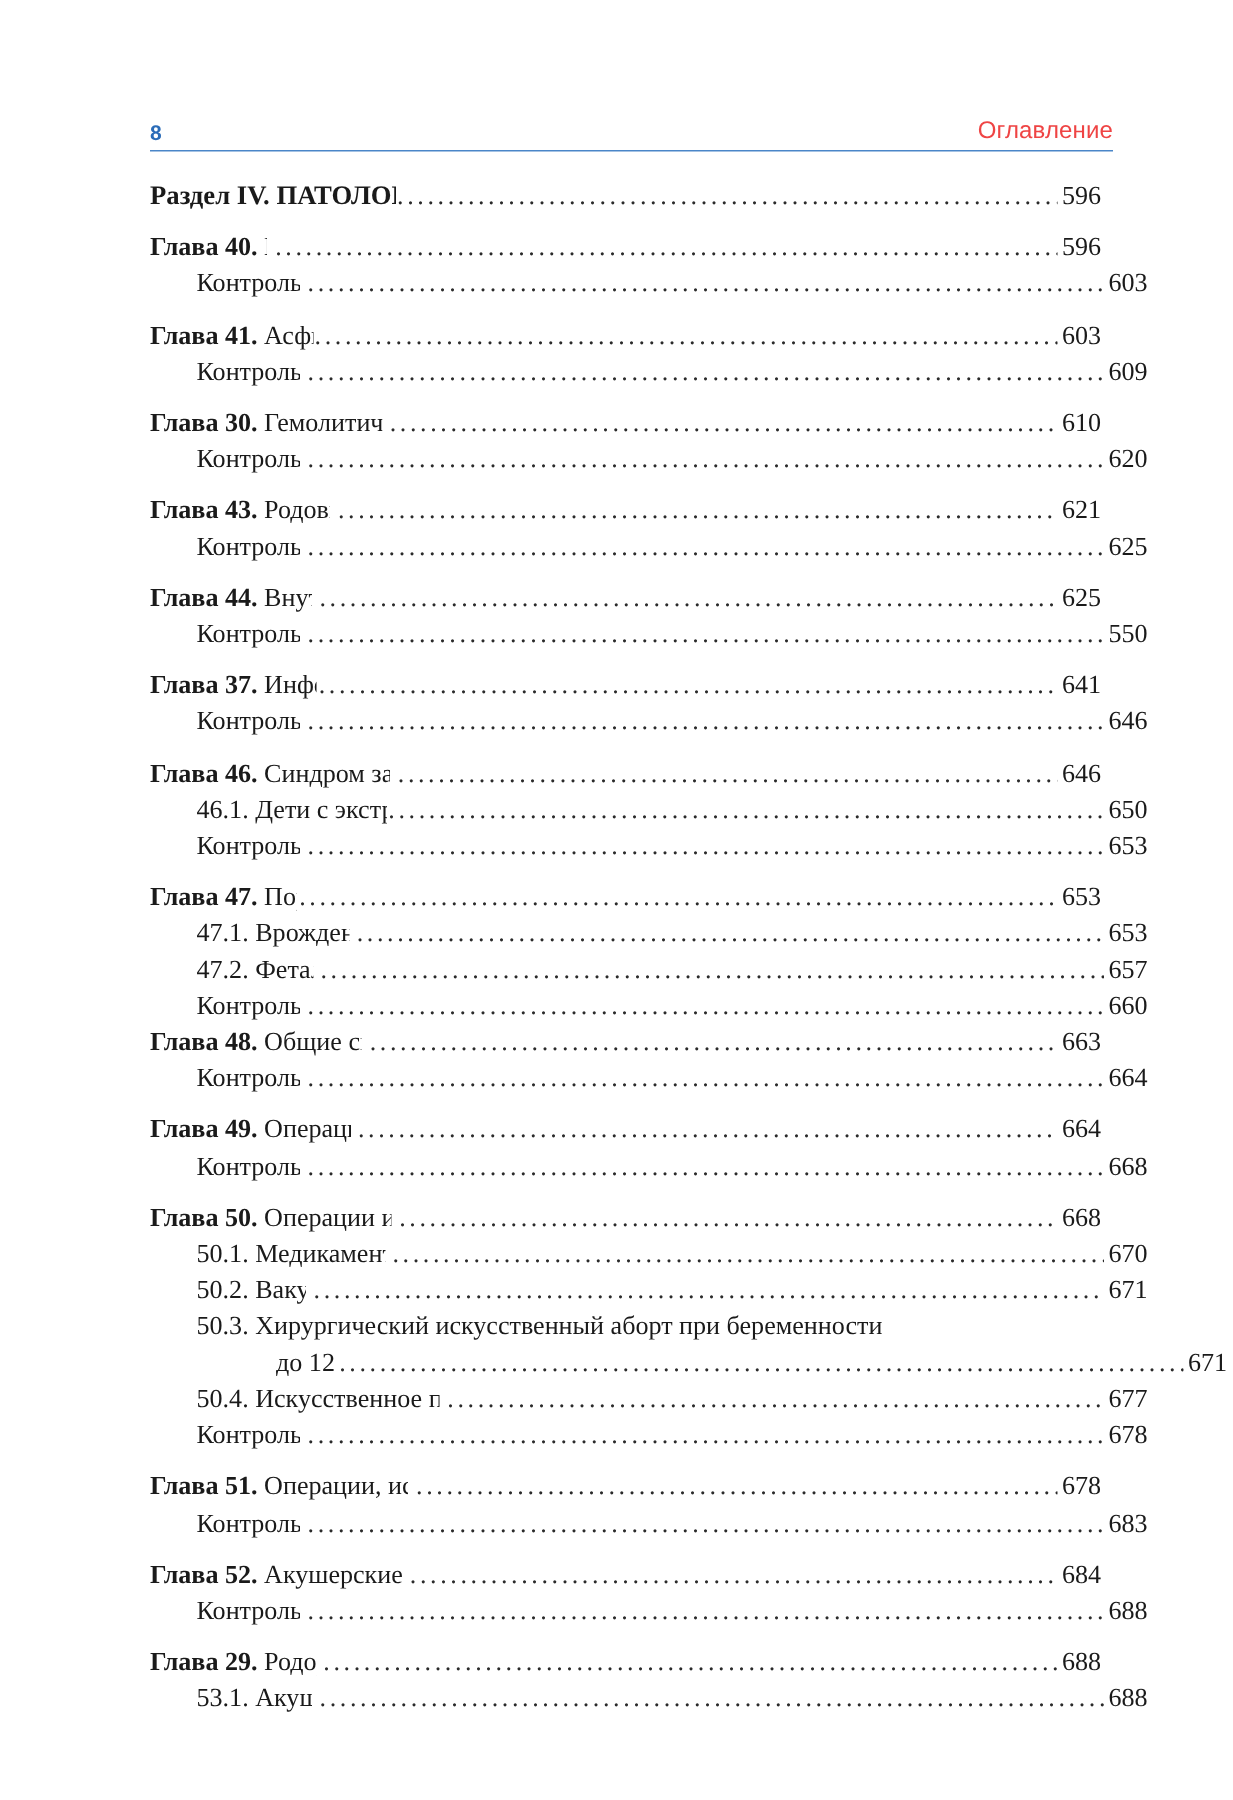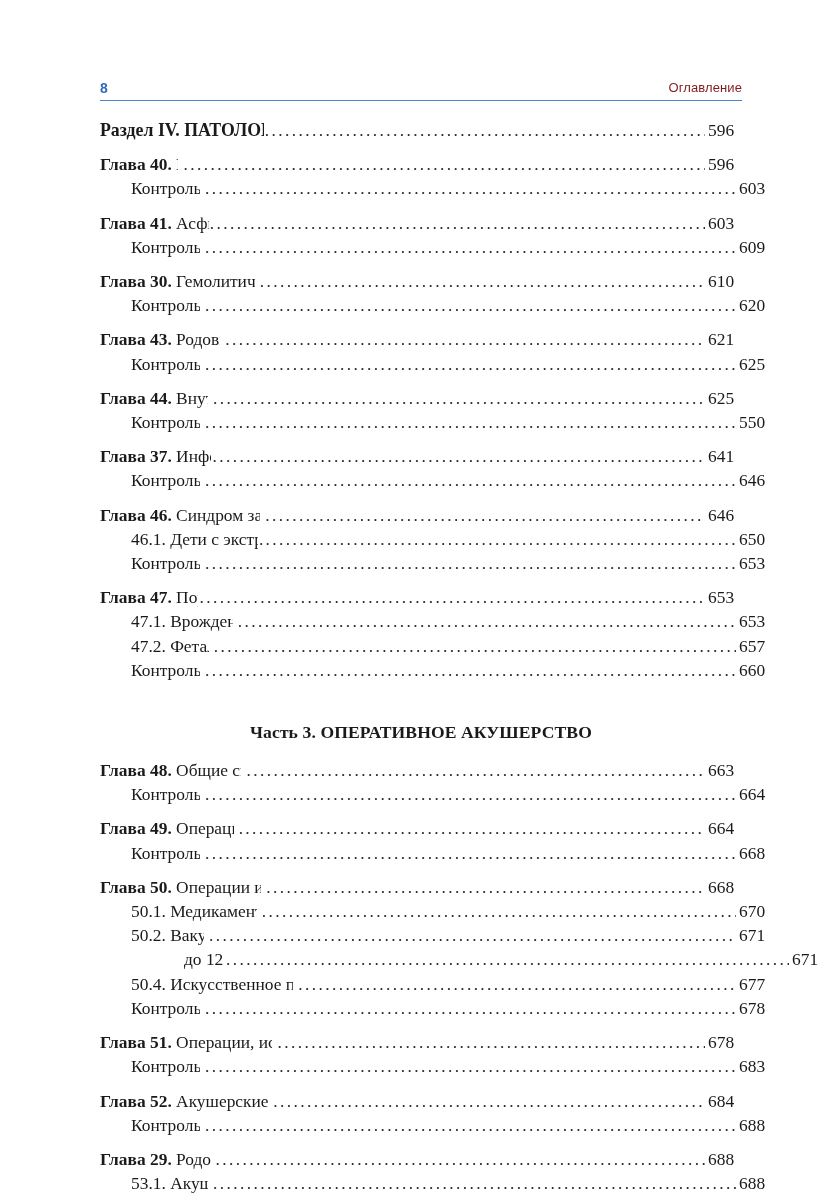--- a/index.html
+++ b/index.html
@@ -38,22 +38,22 @@
     padding-bottom: 4px;
     border-bottom: 1.6px solid #4a86c8;
   }
   .folio {
     color: #2b6cb8;
     font-weight: bold;
     font-size: 14px;
     letter-spacing: 0px;
   }
   .head-title {
-    color: #7f1d1d;
-    font-size: 13px;
+    color: #ef4444;
+    font-size: 16px;
     letter-spacing: .1px;
   }
 
   
   .toc {
     position: absolute;
     left: 100px;
     top: 118px;
     width: 642px;
   }
@@ -226,21 +226,20 @@
           <span class="leader"></span>
           <span class="pageno">657</span>
         </div>
         <div class="row lvl-cont no-gap">
           <span class="label"><span>Контрольные вопросы</span></span>
           <span class="leader"></span>
           <span class="pageno">660</span>
         </div>
       </div>
 
-    <div class="part-header">Часть 3. ОПЕРАТИВНОЕ АКУШЕРСТВО</div>
 
     <div id="toc-list-2">
         <div class="row lvl-chap no-gap">
           <span class="label"><span class="lead-strong">Глава 48.</span><span> Общие сведения об акушерских операциях </span></span>
           <span class="leader"></span>
           <span class="pageno">663</span>
         </div>
         <div class="row lvl-cont no-gap">
           <span class="label"><span>Контрольные вопросы</span></span>
           <span class="leader"></span>
@@ -264,20 +263,23 @@
         <div class="row lvl-sub no-gap">
           <span class="label"><span>50.1. Медикаментозный искусственный аборт </span></span>
           <span class="leader"></span>
           <span class="pageno">670</span>
         </div>
         <div class="row lvl-sub no-gap">
           <span class="label"><span>50.2. Вакуум-аспирация</span></span>
           <span class="leader"></span>
           <span class="pageno">671</span>
         </div>
+        <div class="row lvl-sub no-gap nolead">
+          <span class="label"><span>50.3. Хирургический искусственный аборт при беременности</span></span>
+        </div>
         <div class="row lvl-wrap no-gap tight">
           <span class="label"><span>до 12 недель</span></span>
           <span class="leader"></span>
           <span class="pageno">671</span>
         </div>
         <div class="row lvl-sub no-gap">
           <span class="label"><span>50.4. Искусственное прерывание беременности в поздние сроки </span></span>
           <span class="leader"></span>
           <span class="pageno">677</span>
         </div>

